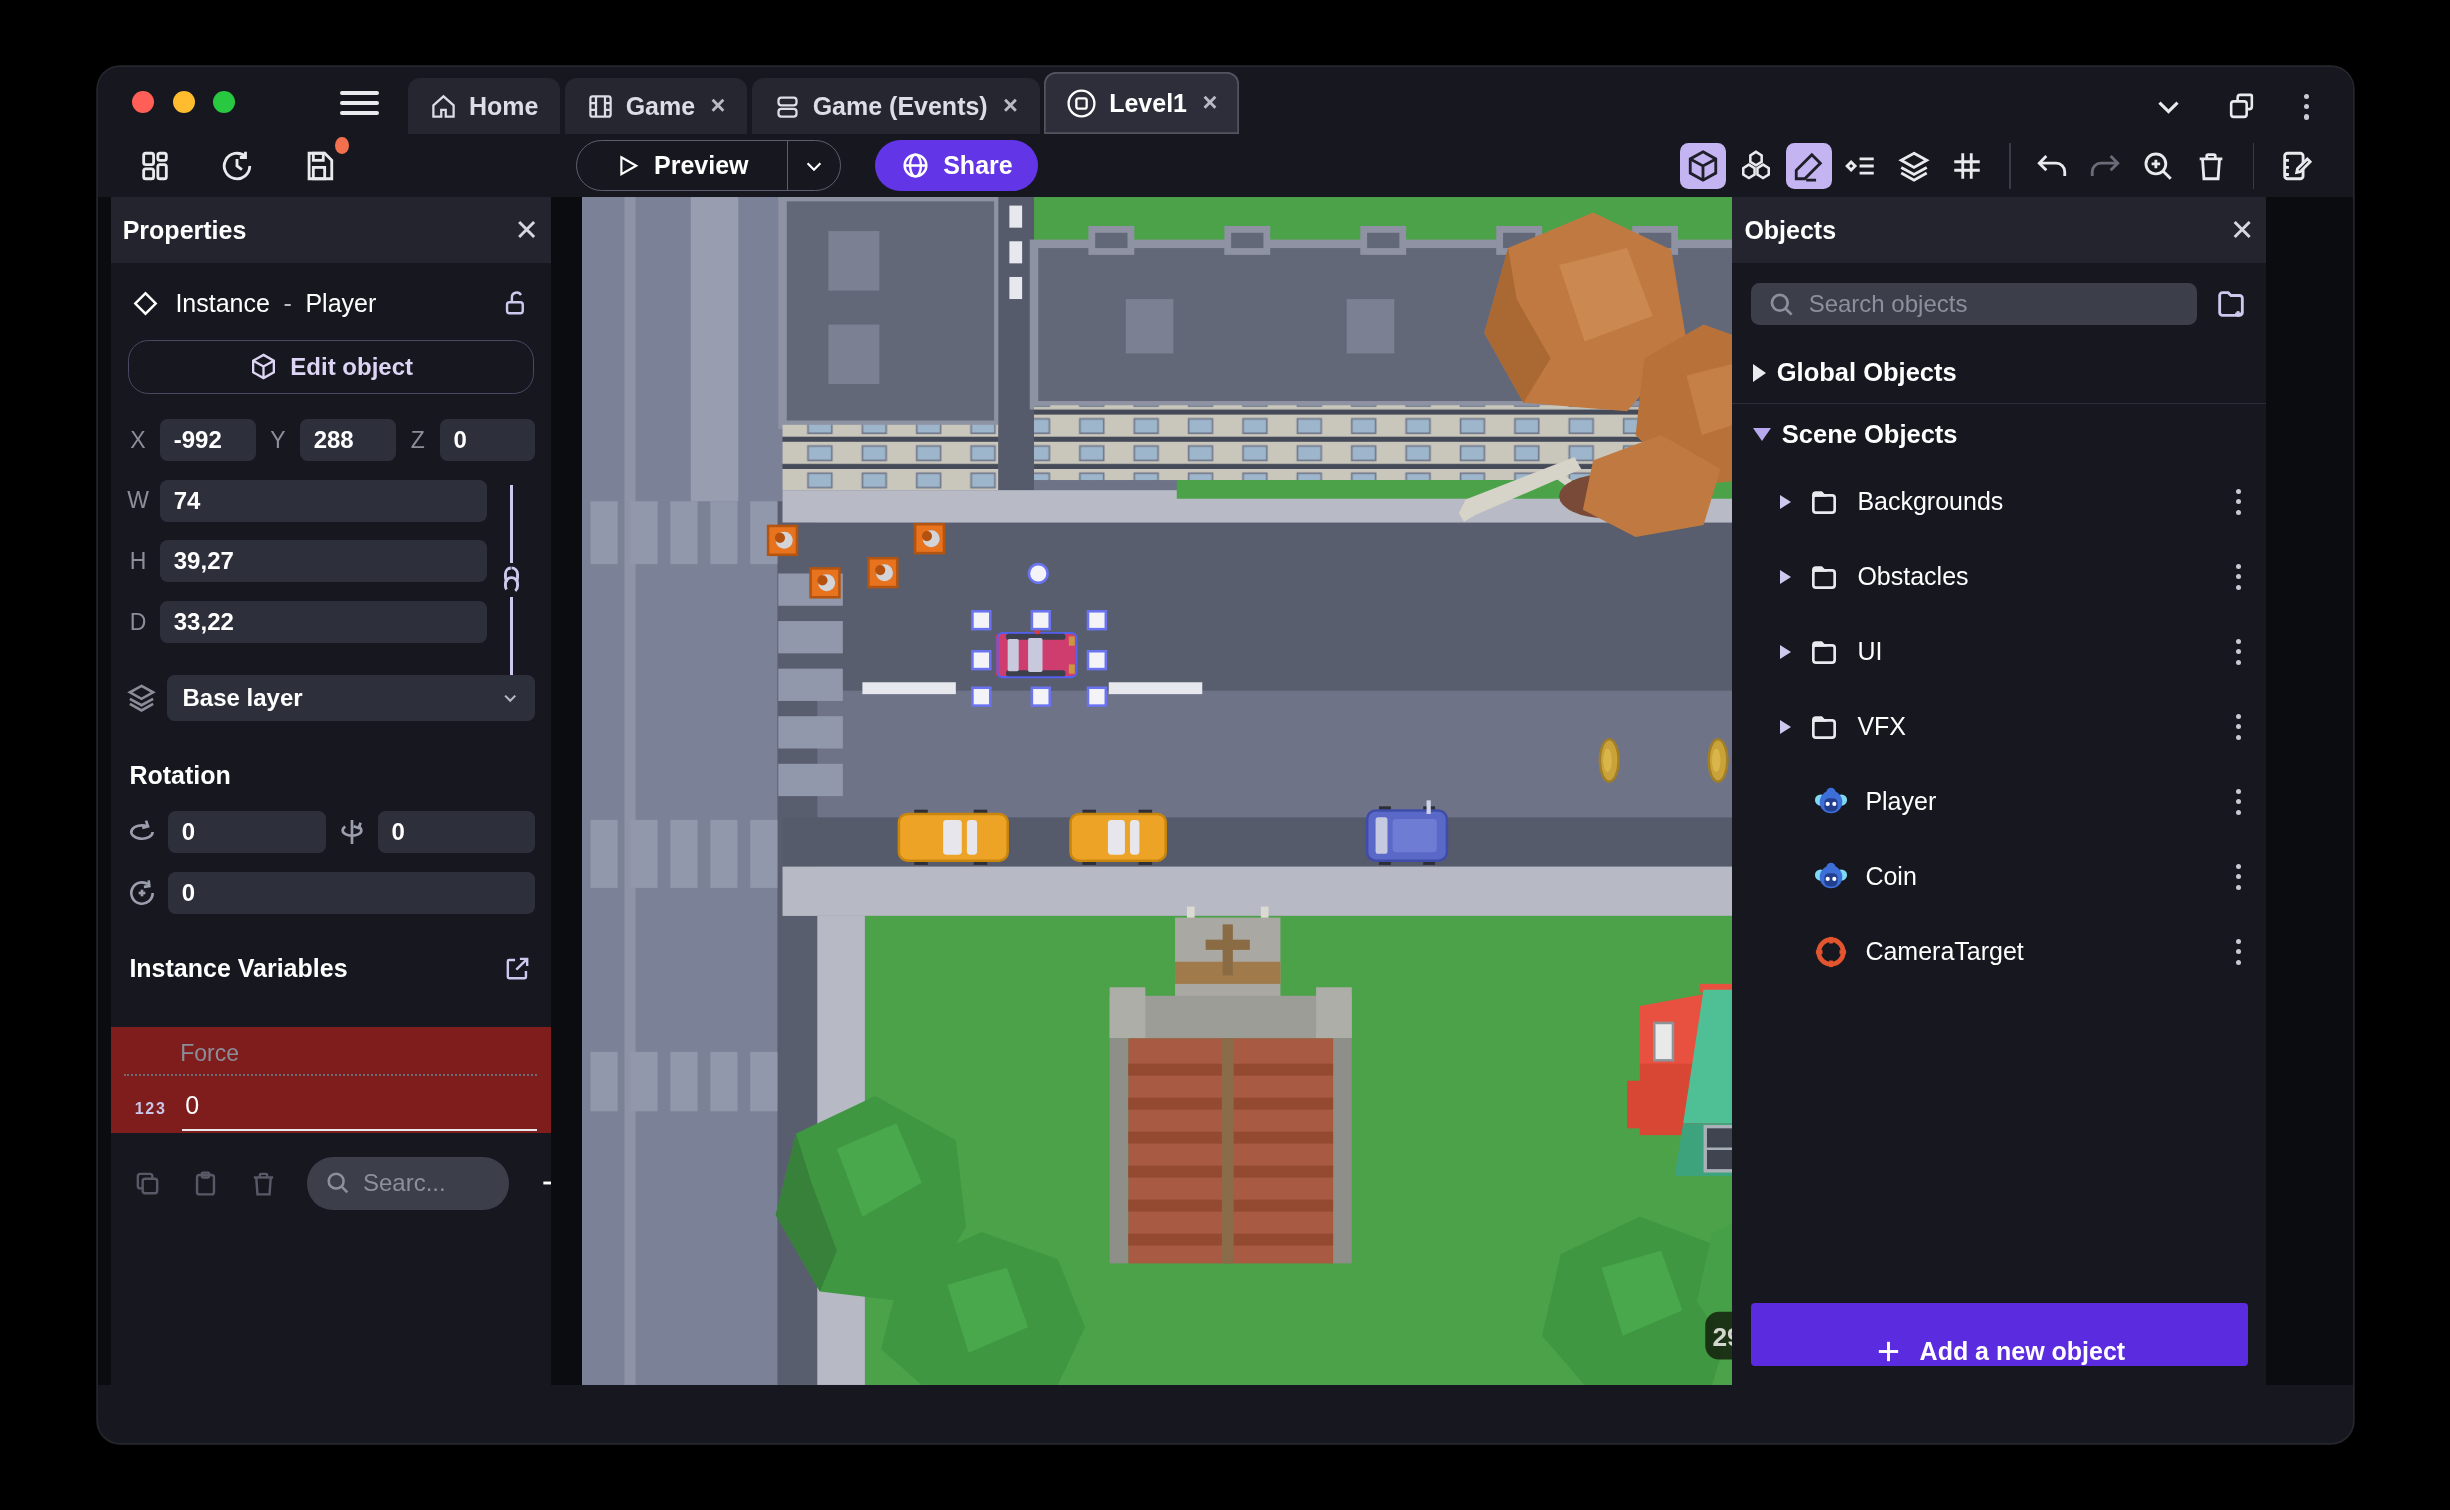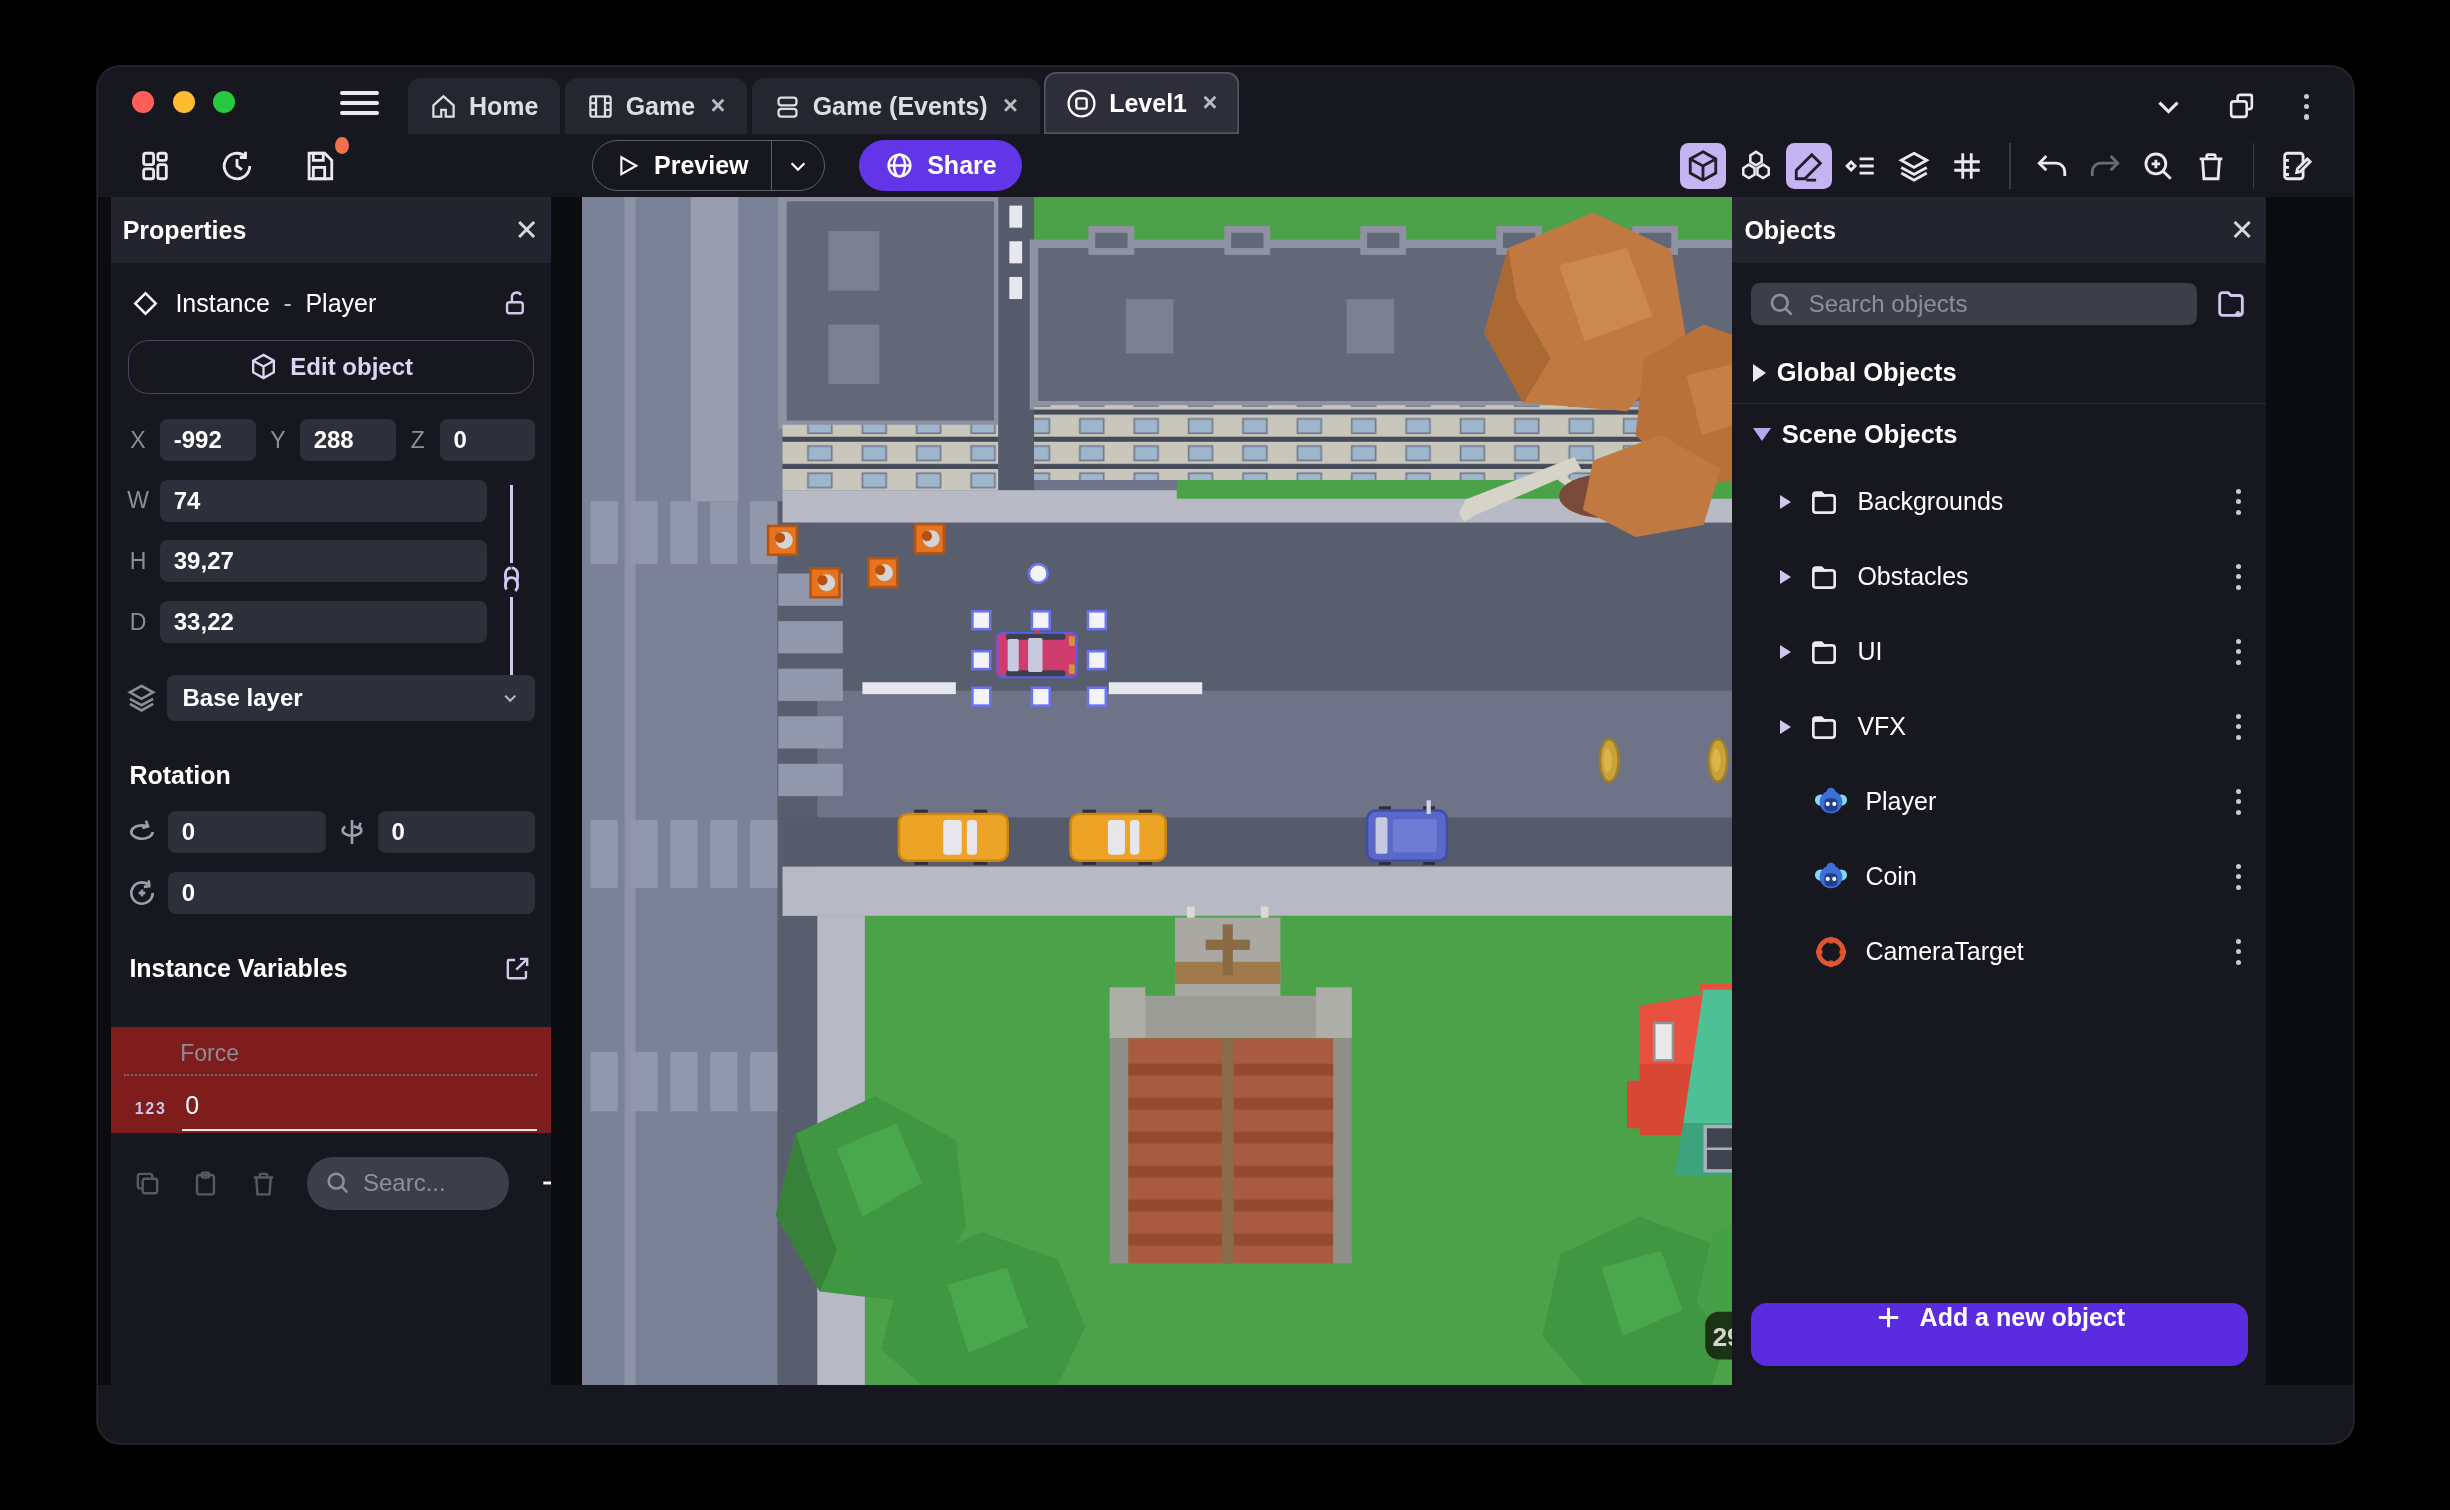--- a/index.html
+++ b/index.html
@@ -20,21 +20,21 @@
   .tab .close { font-size:25.5px; color:#b9bac4; margin-left:3.4px; line-height:1; }
   .tb-right { position:absolute; right:39px; top:22px; display:flex; gap:42px; align-items:center; color:#e9e9ee; }
   .toolbar-inner { height:63px; display:flex; align-items:center; padding:0 34px; }
   .tb-left { display:flex; gap:36px; align-items:center; position:relative;}
   .icon-btn { color:#e9e9ee; display:flex; align-items:center; justify-content:center; width:46px; height:46px; border-radius:8.5px; cursor:pointer; position:relative; }
   .icon-btn.hl { background:#c4b4f2; color:#1e1f28; }
   .icon-btn.dim { color:#6a6c78; }
   .notif-dot { position:absolute; top:-5.1px; right:-6.8px; width:13.6px; height:17px; border-radius:50%; background:#f2704d; }
   .center-group { margin-left:auto; margin-right:auto; display:flex; gap:34px; align-items:center; transform:translateX(-204px);}
   .preview-btn { display:flex; align-items:center; height:51px; border:1.7px solid #5d5e6b; border-radius:25.5px; color:#fff; overflow:hidden; cursor:pointer;}
-  .preview-main { display:flex; align-items:center; gap:13.6px; padding:0 22px; font-size:25px; font-weight:700; }
+  .preview-main { display:flex; align-items:center; gap:13.6px; padding:0 38px; font-size:25px; font-weight:700; }
   .preview-chevron { border-left:1.7px solid #5d5e6b; padding:0 15.3px; display:flex; align-items:center; height:100%; }
   .share-btn { display:flex; align-items:center; gap:13.6px; height:51px; padding:0 25.5px; background:#6236e6; border-radius:25.5px; color:#fff; font-size:25px; font-weight:700; cursor:pointer; }
   .tb-rightgroup { display:flex; gap:6.8px; align-items:center; }
   .tb-sep { width:1.7px; height:46px; background:#3a3b46; margin:0 12px; }
 
   
   .main { display:flex; height:1188px; background:#0b0c10; padding-left:12.7px; }
   .panel { background:#16171f; display:flex; flex-direction:column; }
   .panel-header { height:66px; background:#23242e; display:flex; align-items:center; justify-content:space-between; padding:0 12px; flex:none; }
   .panel-title { color:#fff; font-size:25px; font-weight:600; }
@@ -81,21 +81,21 @@
   .tree-group.scene { border-top:1.7px solid #2c2d38; }
   .chev { width:0; height:0; border-style:solid; }
   .chev.right { border-width:9.3px 0 9.3px 13.6px; border-color:transparent transparent transparent #e9e9ee; }
   .chev.down { border-width:13.6px 9.3px 0 9.3px; border-color:#b7a8ef transparent transparent transparent; }
   .chev.right.sm { border-width:7.6px 0 7.6px 11px; border-color:transparent transparent transparent #cfc8ee; }
   .tree-row { display:flex; align-items:center; gap:17px; height:75px; padding:0 20.4px 0 48px; color:#fff; font-size:25px; cursor:pointer; }
   .tree-row.obj { padding-left:82px; }
   .tree-row .label { flex:1; }
   .kebab { display:flex; flex-direction:column; gap:5.1px; padding:5.1px; cursor:pointer; }
   .kebab i { width:5.1px; height:5.1px; border-radius:50%; background:#c9cad4; }
-  .add-btn { position:absolute; left:18.7px; right:18.7px; bottom:18.7px; height:63px; background:#5b2be0; border-radius:16px; display:flex; align-items:flex-start; justify-content:center; gap:17px; color:#fff; font-size:25px; font-weight:700; cursor:pointer; }
+  .add-btn { position:absolute; left:18.7px; right:18.7px; bottom:18.7px; height:63px; background:#5b2be0; border-radius:4px; display:flex; align-items:flex-end; justify-content:center; gap:17px; color:#fff; font-size:25px; font-weight:700; cursor:pointer; }
   svg.ic { flex:none; }
 </style>
 </head>
 <body>
 
 <div class="stage">
   <div class="window">
 
     <div class="titlebar">
       <div class="traffic">

